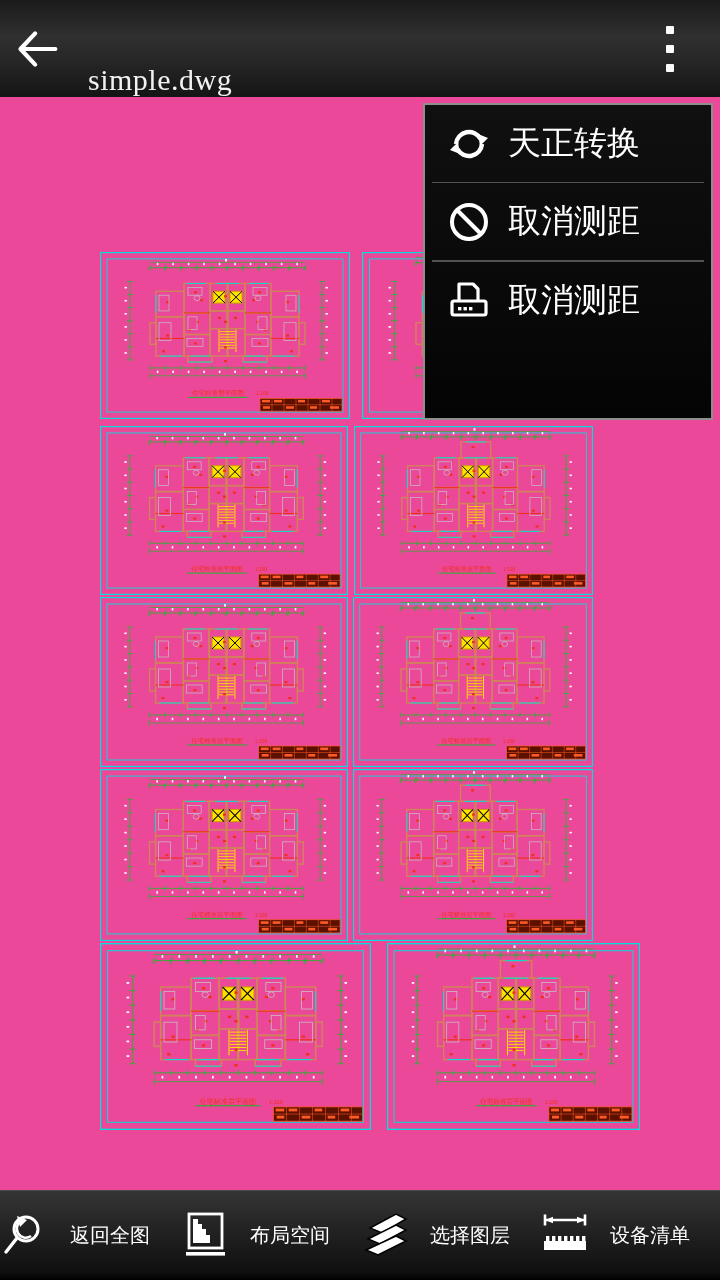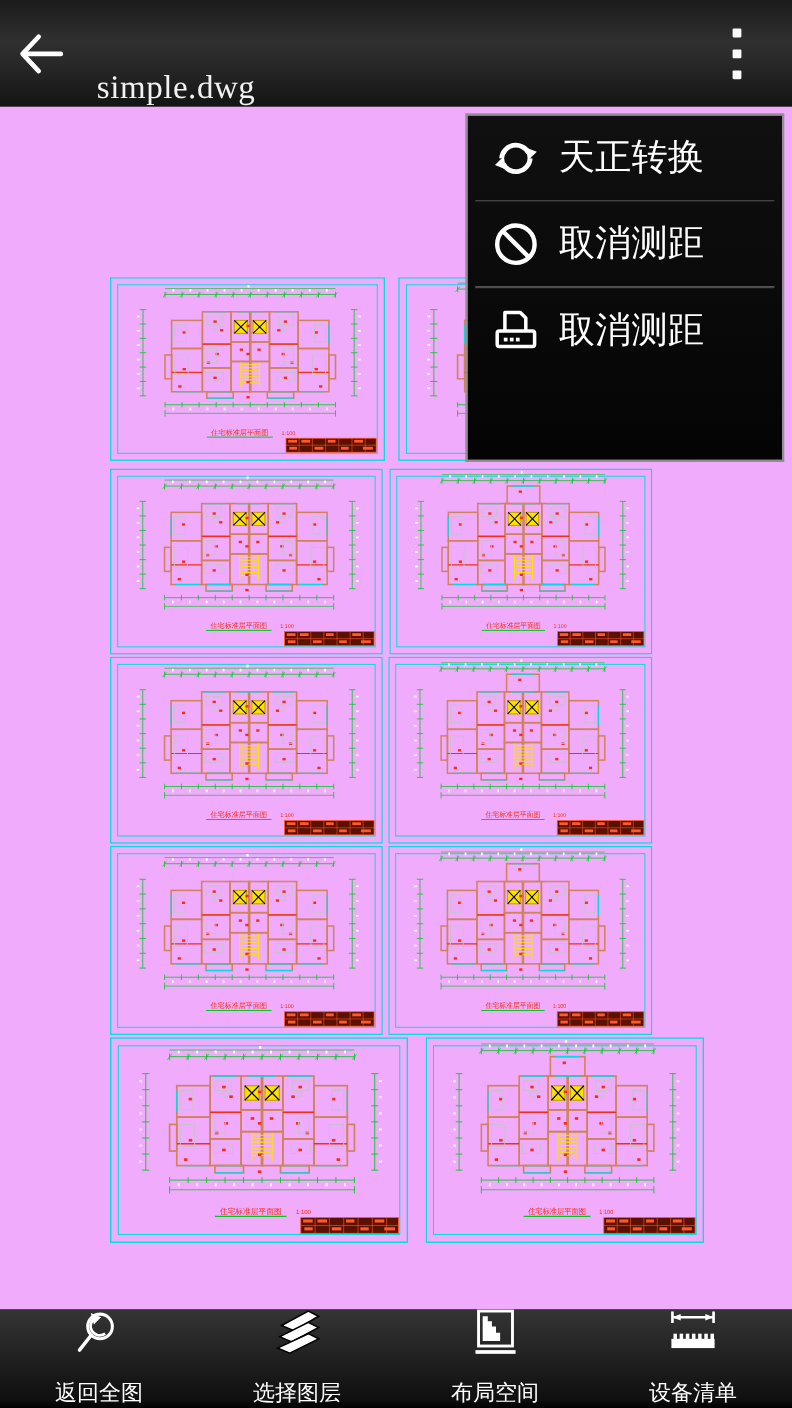--- a/index.html
+++ b/index.html
@@ -13,39 +13,39 @@
     position:absolute;top:0;left:0;width:720px;height:97px;z-index:20;
     background:linear-gradient(180deg,#1b1b1b 0%,#303030 38%,#272727 62%,#141414 100%);
     display:flex;align-items:flex-end;font-family:Liberation Serif, serif;
   }
   .backbtn{width:74px;height:97px;display:flex;align-items:center;justify-content:center;}
   .pagetitle{color:#f2f2f2;font-size:30px;margin-left:14px;letter-spacing:.5px;}
   .overflow{position:absolute;right:30px;top:0;width:40px;height:97px;
     display:flex;flex-direction:column;align-items:center;justify-content:center;gap:11px;}
   .dot{width:8px;height:8px;background:#fbfbfb;border-radius:1px;}
   
-  .canvas{position:absolute;top:0;left:0;width:720px;height:1280px;background:#f0abfc;z-index:1;}
+  .canvas{position:absolute;top:0;left:0;width:720px;height:1280px;background:#ec4899;z-index:1;}
   .tile{position:absolute;}
   
   .menu{
     position:absolute;left:423px;top:103px;width:290px;height:317px;z-index:30;
     background:linear-gradient(180deg,#101010,#040404);
     border:2px solid #8f8f8f;box-sizing:border-box;
   }
   .menu-item{height:77px;display:flex;align-items:center;padding-left:22px;gap:17px;
     color:#ffffff;font-size:33px;font-weight:500;}
   .menu-sep{height:1px;background:#525252;margin:0 7px;}
   .micon{width:44px;height:44px;flex:0 0 44px;}
   
   .bottombar{
     position:absolute;left:0;top:1190px;width:720px;height:90px;z-index:20;
     background:linear-gradient(180deg,#353535 0%,#222222 45%,#0f0f0f 92%,#000 100%);
     display:flex;box-shadow:inset 0 1px 0 #4a4a4a;
   }
-  .tool{flex:1;display:flex;flex-direction:column;align-items:center;justify-content:space-between;
+  .tool{flex:1;display:flex;flex-direction:row;align-items:center;justify-content:flex-start;
     gap:20px;color:#ffffff;font-size:20px;}
   .ticon{width:50px;height:46px;}
 </style>
 </head>
 <body>
 
 <div class="canvas" id="canvas">
     <svg viewBox="0 0 250 170" preserveAspectRatio="none" width="250" height="167" class="tile" style="left: 100px; top: 252px;">
       <rect x="0.6" y="0.6" width="248.8" height="168.8" stroke="#00dede" stroke-width="1.2" fill="none"></rect>
       <rect x="7" y="7" width="236" height="156" stroke="#00dede" stroke-width="0.9" fill="none"></rect>
@@ -2064,33 +2064,33 @@
     <svg class="ticon" viewBox="0 0 50 46">
       <circle cx="26" cy="17" r="12" fill="none" stroke="#fff" stroke-width="3"></circle>
       <line x1="17" y1="26" x2="6" y2="40" stroke="#fff" stroke-width="3.4" stroke-linecap="round"></line>
       <path d="M31,24 A9,9 0 1 1 22,8.5" fill="none" stroke="#fff" stroke-width="2.6"></path>
       <polygon points="17,4 27,8 20,15" fill="#fff"></polygon>
     </svg>
     <span>返回全图</span>
   </div>
   <div class="tool">
     <svg class="ticon" viewBox="0 0 50 46">
+      <rect x="9" y="2" width="33" height="34" fill="none" stroke="#fff" stroke-width="2.8"></rect>
+      <polygon points="13,31 13,7 18,7 18,12 22,12 22,17 26,17 26,23 30,23 30,31" fill="#fff"></polygon>
+      <rect x="6" y="40" width="39" height="3.6" fill="#fff"></rect>
+    </svg>
+    <span>布局空间</span>
+  </div>
+  <div class="tool">
+    <svg class="ticon" viewBox="0 0 50 46">
       <polygon points="10,16 36,2 46,7 22,21" fill="#fff" stroke="#000" stroke-width="1.5"></polygon>
       <polygon points="8,27 36,13 46,18 20,32" fill="#fff" stroke="#000" stroke-width="1.5"></polygon>
       <polygon points="6,38 36,24 46,29 18,43" fill="#fff" stroke="#000" stroke-width="1.5"></polygon>
     </svg>
     <span>选择图层</span>
-  </div>
-  <div class="tool">
-    <svg class="ticon" viewBox="0 0 50 46">
-      <rect x="9" y="2" width="33" height="34" fill="none" stroke="#fff" stroke-width="2.8"></rect>
-      <polygon points="13,31 13,7 18,7 18,12 22,12 22,17 26,17 26,23 30,23 30,31" fill="#fff"></polygon>
-      <rect x="6" y="40" width="39" height="3.6" fill="#fff"></rect>
-    </svg>
-    <span>布局空间</span>
   </div>
   <div class="tool">
     <svg class="ticon" viewBox="0 0 50 46">
       <line x1="5" y1="8" x2="45" y2="8" stroke="#fff" stroke-width="2.4"></line>
       <line x1="5" y1="2.5" x2="5" y2="13.5" stroke="#fff" stroke-width="2.6"></line>
       <line x1="45" y1="2.5" x2="45" y2="13.5" stroke="#fff" stroke-width="2.6"></line>
       <polygon points="5,8 13,4.8 13,11.2" fill="#fff"></polygon>
       <polygon points="45,8 37,4.8 37,11.2" fill="#fff"></polygon>
       <rect x="4" y="29" width="42" height="9" fill="#fff"></rect>
       <rect x="6" y="24" width="3.4" height="6" fill="#fff"></rect>

